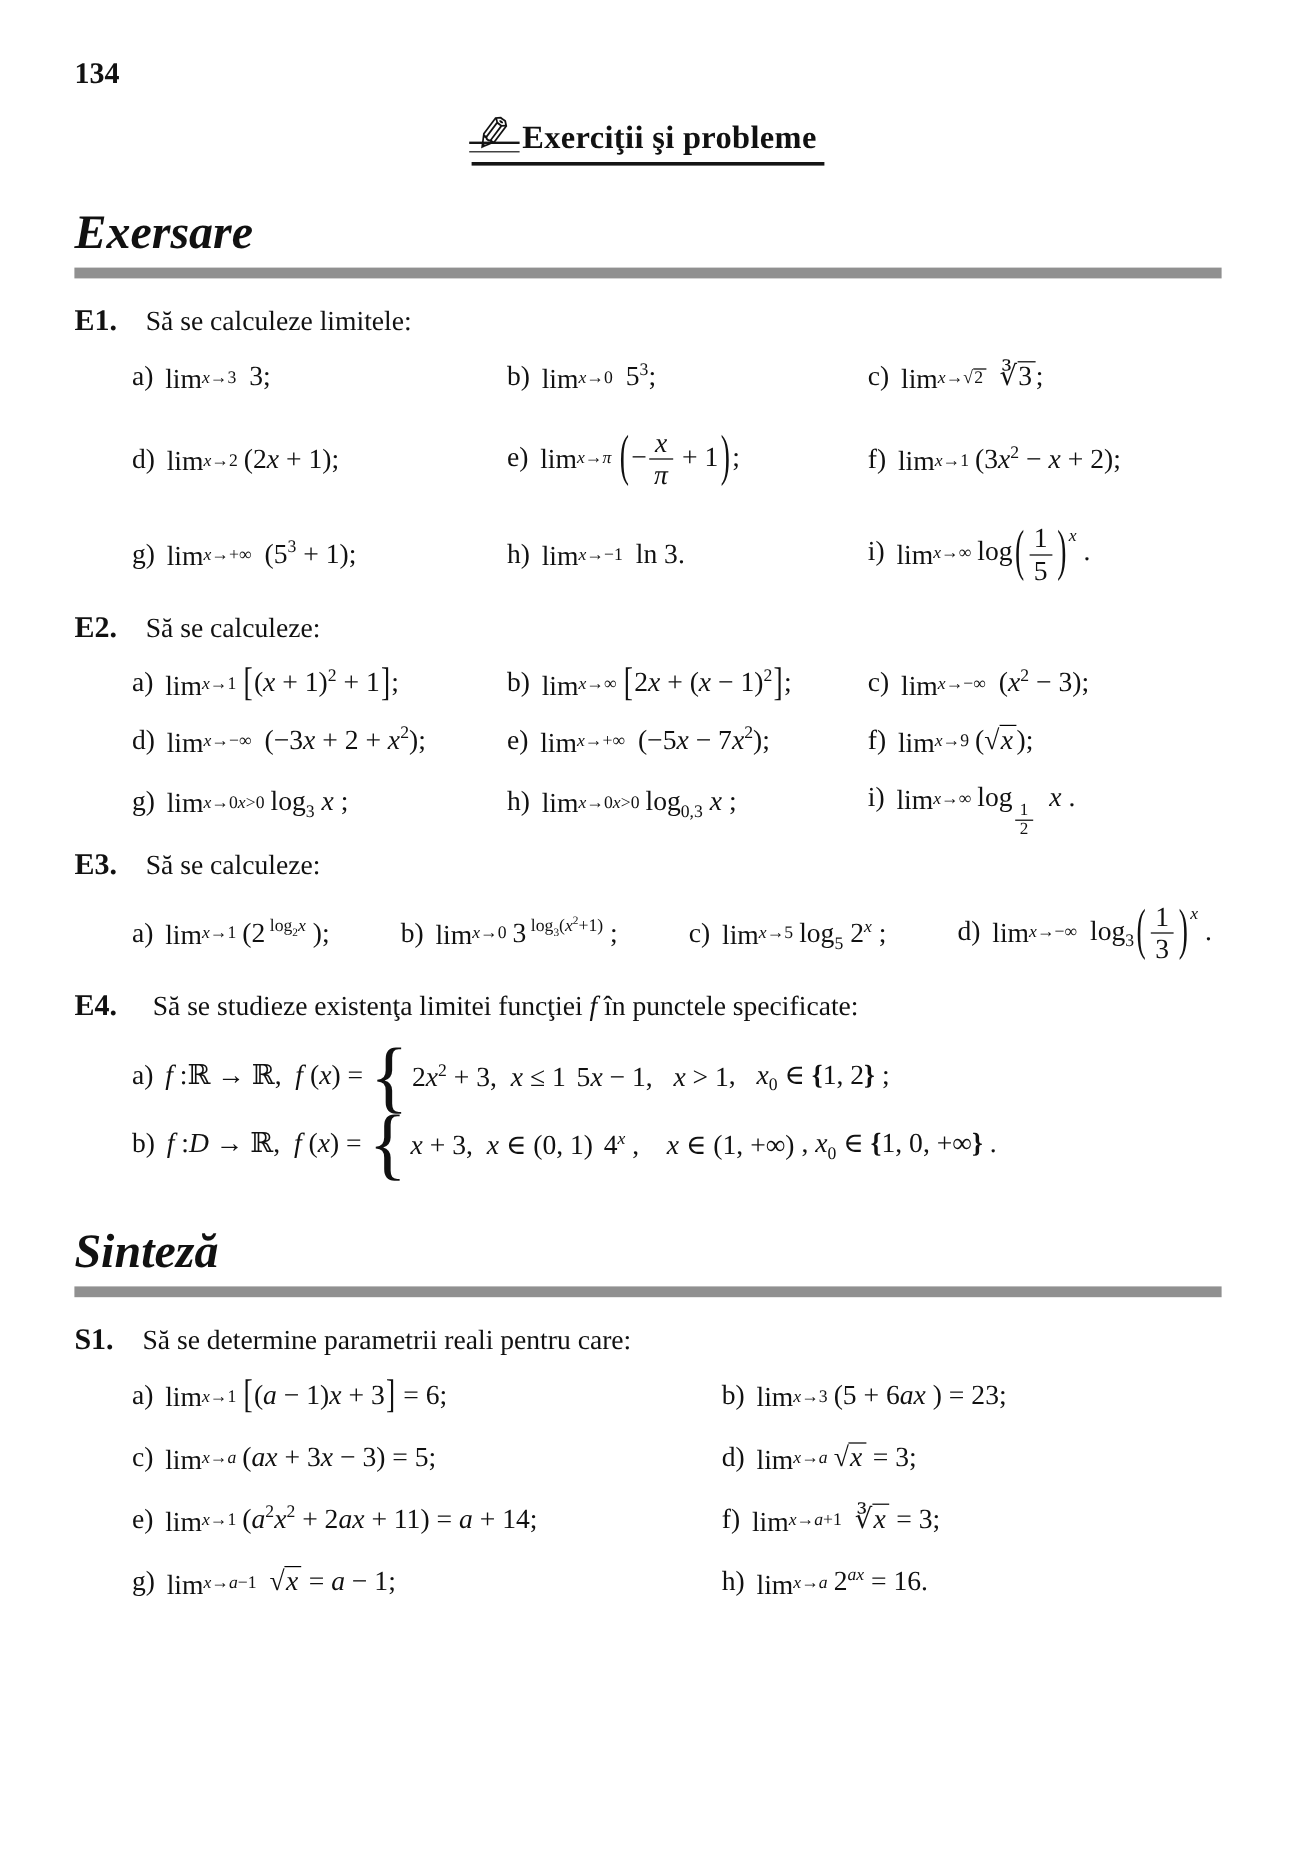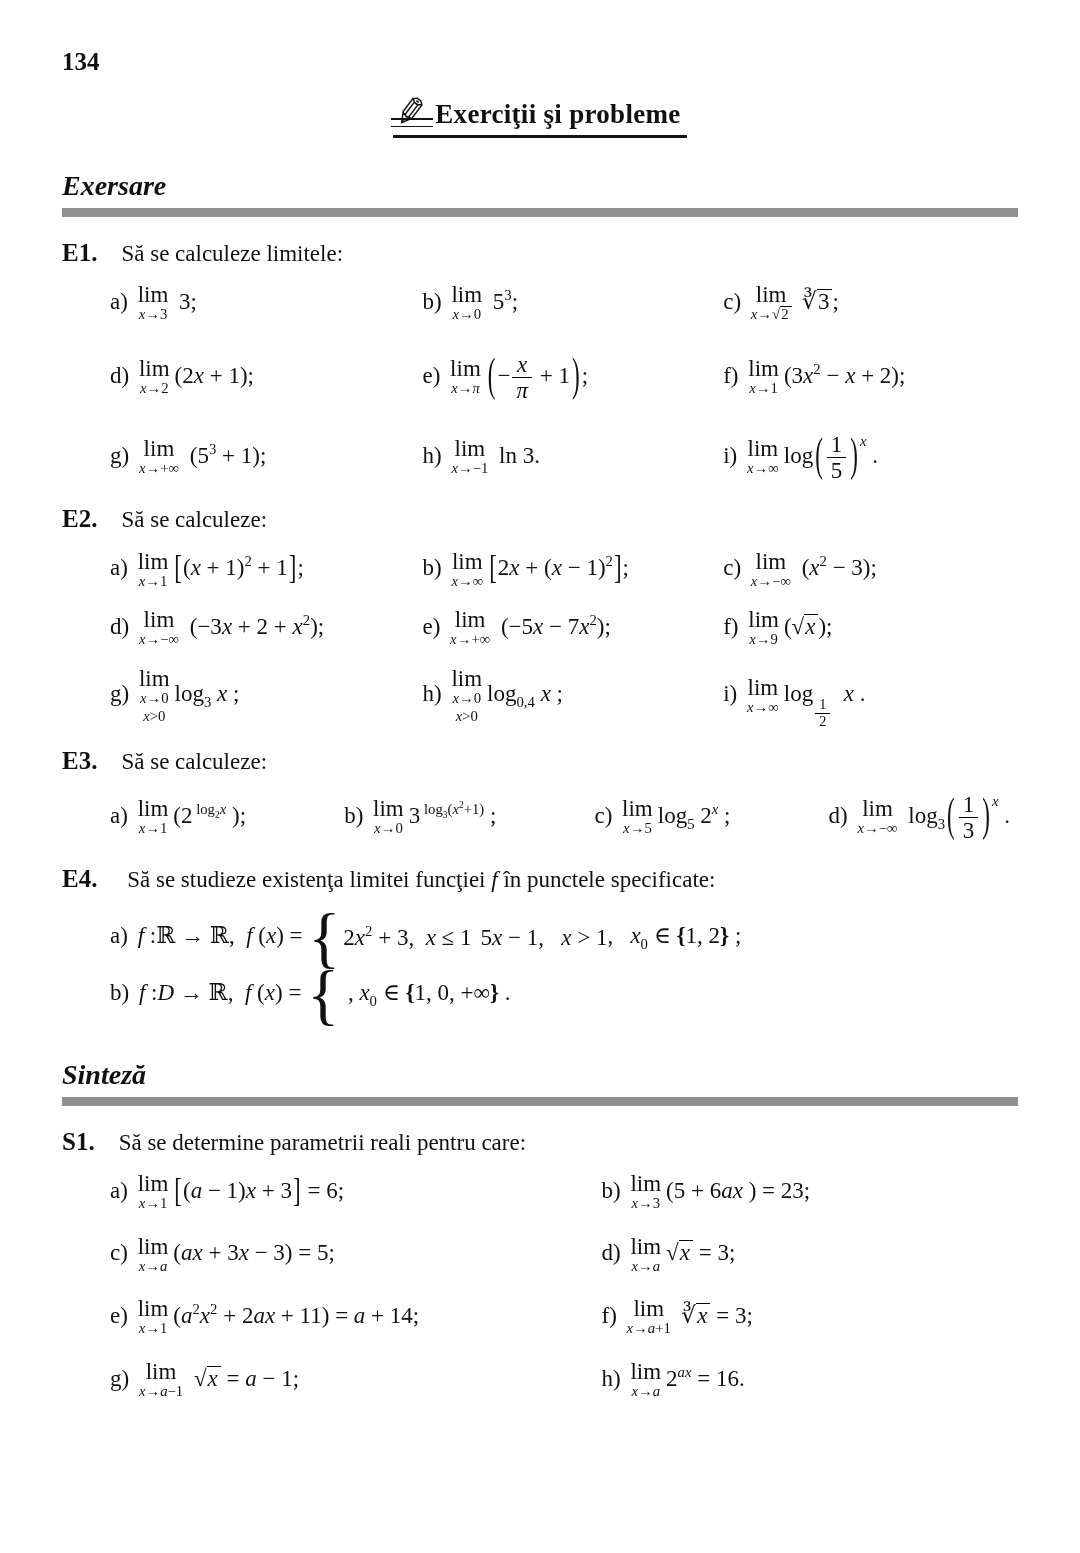--- a/index.html
+++ b/index.html
@@ -15,21 +15,21 @@
              border-bottom:3.5px solid #151515;padding:0 6px 3px 2px;}
   .pencilbox{position:relative;display:inline-block;}
   .pencilbox::before{content:'';position:absolute;left:-4px;right:-6px;bottom:5px;height:6px;
                      border-top:2px solid #151515;border-bottom:1.5px solid #151515;}
   .pencil{display:inline-block;font-family:"DejaVu Sans",sans-serif;font-size:38px;line-height:.9;
           transform:scaleX(-1) rotate(8deg);}
   .title{font-size:27px;font-weight:700;letter-spacing:.3px;font-family:Liberation Serif, serif;}
 
   
   .subhead{margin:14px 0 18px 0;}
-  .subtitle{font-size:28px;font-weight:700;font-style:italic;}
+  .subtitle{font-size:40px;font-weight:700;font-style:italic;}
   .rule{height:9px;background:#909090;margin-top:3px;}
 
   
   .exhead{margin:20px 0 14px 0;}
   .exlabel{font-weight:700;font-size:25px;}
   .extitle{font-size:23px;margin-left:24px;}
   .grid3{display:grid;grid-template-columns:1.06fr 1.02fr 1fr;row-gap:28px;
          padding-left:48px;align-items:center;}
   .grid4{display:grid;grid-template-columns:auto auto auto auto;justify-content:space-between;
          padding-left:48px;padding-right:8px;align-items:center;}
@@ -38,21 +38,21 @@
   .stack{display:flex;flex-direction:column;padding-left:48px;}
   .item{white-space:nowrap;}
   .itl{margin-right:4px;}
 
   
   i{font-style:italic;}
   sup{font-size:.64em;vertical-align:super;line-height:0;}
   sub{font-size:.64em;vertical-align:sub;line-height:0;}
   sup.pe{vertical-align:0;position:relative;top:-1.15em;font-size:.64em;}
   sub.fsub{font-size:.62em;vertical-align:baseline;position:relative;top:1.05em;line-height:0;}
-  .lim{display:inline-flex;flex-direction:column;align-items:center;vertical-align:middle;
+  .lim{display:inline-flex;flex-direction:row;align-items:center;vertical-align:middle;
        line-height:1;margin-right:5px;}
   .lim .l{line-height:1;}
   .lim .s{font-size:.64em;line-height:1.2;}
   .frac{display:inline-flex;flex-direction:column;align-items:center;vertical-align:middle;
         line-height:1.1;margin:0 2px;}
   .frac .n{padding:0 4px;}
   .frac .d{border-top:1.5px solid #000;padding:0 4px;}
   .bp{display:inline-block;transform:scaleY(2.05);transform-origin:50% 52%;margin:0 2px;}
   .bb{display:inline-block;transform:scaleY(1.45);transform-origin:50% 52%;margin:0 1px;}
   .sqrt{white-space:nowrap;display:inline-block;}
@@ -161,21 +161,21 @@
             </span>(<span class="sqrt">√<span class="rt"><i>x</i></span></span>);</span></div>
         <div class="item"><span class="itl">g)</span> <span class="itm"><span class="lim">
               <span class="l">lim</span>
               <span class="s"><i>x</i>→0</span>
               <span class="s"><i>x</i>&gt;0</span>
             </span>log<sub>3</sub> <i>x</i> ;</span></div>
         <div class="item"><span class="itl">h)</span> <span class="itm"><span class="lim">
               <span class="l">lim</span>
               <span class="s"><i>x</i>→0</span>
               <span class="s"><i>x</i>&gt;0</span>
-            </span>log<sub>0,4</sub> <i>x</i> ;</span></div>
+            </span>log<sub>0,3</sub> <i>x</i> ;</span></div>
         <div class="item"><span class="itl">i)</span> <span class="itm"><span class="lim">
               <span class="l">lim</span>
               <span class="s"><i>x</i>→∞</span>
             </span>log<sub class="fsub"><span class="frac">
                 <span class="n">1</span>
                 <span class="d">2</span>
               </span></sub>&nbsp; <i>x</i> .</span></div>
       </div>
   </div>
 
@@ -214,20 +214,24 @@
     <div class="stack">
         <div class="item"><span class="itl">a)</span> <span class="itm"><i>f</i> :ℝ → ℝ,&nbsp; <i>f</i> (<i>x</i>) = <span class="cases">
               <span class="cbrace">{</span>
               <span class="crows">
                 <span>2<i>x</i><sup>2</sup> + 3,&nbsp; <i>x</i> ≤ 1</span>
                 <span>5<i>x</i> − 1,&nbsp;&nbsp; <i>x</i> &gt; 1</span>
               </span>
             </span>,&nbsp;&nbsp; <i>x</i><sub>0</sub> ∈ <b>{</b>1, 2<b>}</b> ;</span></div>
         <div class="item"><span class="itl">b)</span> <span class="itm"><i>f</i> :<i>D</i> → ℝ,&nbsp; <i>f</i> (<i>x</i>) = <span class="cases">
               <span class="cbrace">{</span>
+              <span class="crows">
+                <span><i>x</i> + 3,&nbsp; <i>x</i> ∈ (0, 1)</span>
+                <span>4<sup><i>x</i></sup> ,&nbsp;&nbsp;&nbsp; <i>x</i> ∈ (1, +∞)</span>
+              </span>
             </span> , <i>x</i><sub>0</sub> ∈ <b>{</b>1, 0, +∞<b>}</b> .</span></div>
       </div>
   </div>
 
   <div class="subhead" style="margin-top:34px;">
     <span class="subtitle">Sinteză</span>
     <div class="rule"></div>
   </div>
 
   <div class="exercise">

